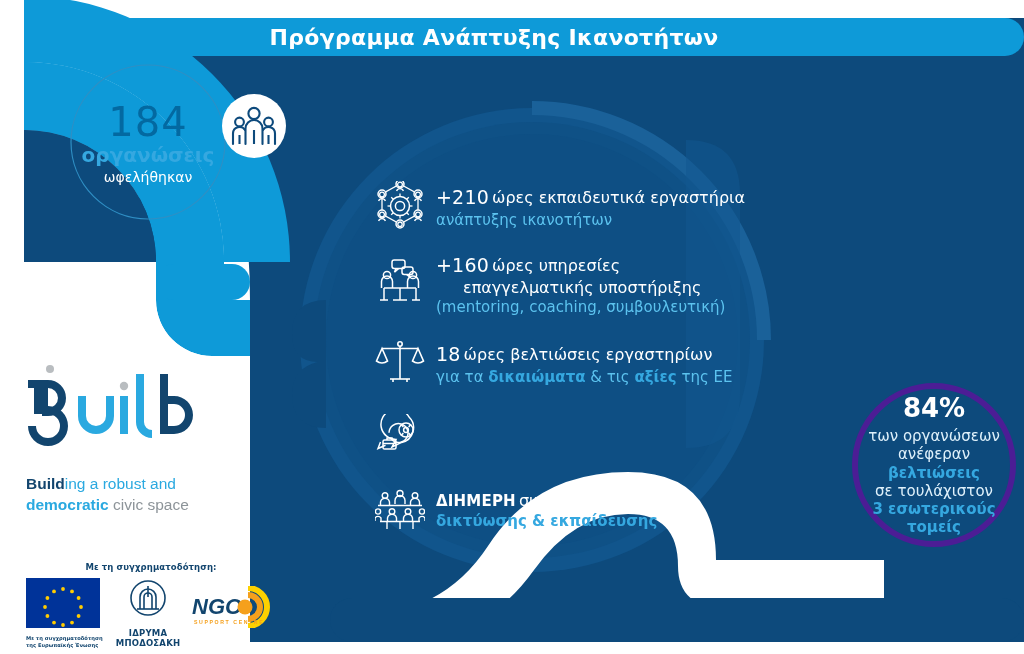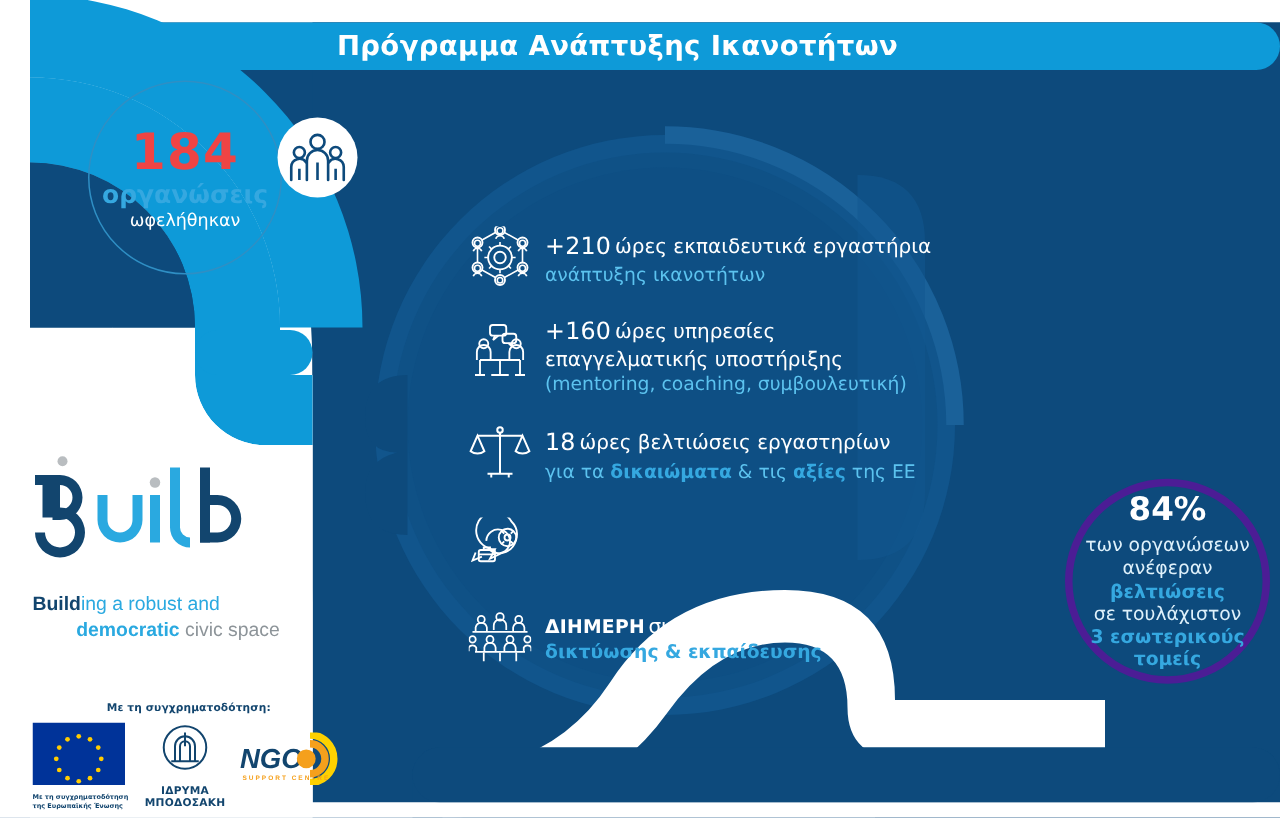--- a/index.html
+++ b/index.html
@@ -22,40 +22,40 @@
     color:#ffffff;font-size:22px;font-weight:bold;letter-spacing:.3px;
     white-space:nowrap;
   }
 
   
   .badge-184{
     position:absolute;left:72px;top:76px;width:152px;height:134px;
     display:flex;flex-direction:column;align-items:center;justify-content:center;
     text-align:center;line-height:1.06;
   }
-  .badge-184 .num{color:#ef4444;font-size:40px;font-weight:bold;letter-spacing:1px;}
+  .badge-184 .num{color:#0369a1;font-size:40px;font-weight:normal;letter-spacing:1px;}
   .badge-184 .l1{color:#35a8e0;font-size:20px;font-weight:bold;margin-top:1px;}
   .badge-184 .l2{color:#ffffff;font-size:14px;margin-top:4px;text-align:center;}
 
   .people-circle{
     position:absolute;left:222px;top:94px;width:64px;height:64px;border-radius:50%;
     background:#ffffff;display:flex;align-items:center;justify-content:center;
   }
 
   
   .stat-list{position:absolute;left:372px;top:178px;width:420px;}
   .stat-row{display:flex;align-items:flex-start;margin-bottom:18px;}
   .stat-row .ico{width:56px;min-width:56px;height:56px;display:flex;
        align-items:center;justify-content:center;margin-right:8px;}
   .stat-row .txt{padding-top:8px;line-height:1.24;}
   .stat-row .line1{font-size:16px;color:#ffffff;}
   .stat-row .line1 .big{font-size:19px;font-weight:normal;letter-spacing:.2px;
        vertical-align:-1px;margin-right:3px;}
   .stat-row .line1 .caps{font-size:15px;font-weight:bold;letter-spacing:.2px;margin-right:3px;}
-  .stat-row .line2{font-size:16px;color:#ffffff;}
+  .stat-row .line2{font-size:16px;color:#ffffff;margin-left:27px;}
   .stat-row .sub{font-size:15px;color:#5cc3ef;margin-top:1px;}
   .stat-row .sub b{color:#35a8e0;font-weight:bold;}
 
   
   .r2 .txt{padding-top:2px;}
   .r5 .txt{padding-top:8px;}
 
   
   .pct-circle{
     position:absolute;left:852px;top:383px;width:164px;height:164px;border-radius:50%;
@@ -67,21 +67,21 @@
   .pct-circle .pl{font-size:15px;color:#dff1fb;}
   .pct-circle .pl b{color:#35a8e0;font-weight:bold;}
   .pct-circle .pl.accent{color:#35a8e0;font-weight:bold;}
 
   
   .logo-wrap{position:absolute;left:20px;top:360px;width:230px;}
   .logo-tag{margin-top:10px;margin-left:6px;font-size:15.5px;line-height:1.35;
        font-family:"Liberation Sans",sans-serif;}
   .logo-tag .t1 b{color:#12456e;font-weight:bold;}
   .logo-tag .t1{color:#2aa9e0;}
-  .logo-tag .t2 b{color:#2aa9e0;font-weight:bold;margin-left:35px;}
+  .logo-tag .t2 b{color:#2aa9e0;font-weight:bold;}
   .logo-tag .t2{color:#8d9499;}
 
   
   .funders{position:absolute;left:26px;top:562px;width:250px;}
   .funders .cofund{font-size:8.5px;font-weight:bold;color:#12456e;text-align:center;
       margin-bottom:6px;letter-spacing:.1px;}
   .funders-row{display:flex;align-items:flex-start;justify-content:space-between;}
   .eu-block{width:80px;}
   .eu-cap{font-size:5.2px;color:#12456e;line-height:1.35;margin-top:3px;font-weight:bold;}
   .bod-block{width:78px;text-align:center;}

